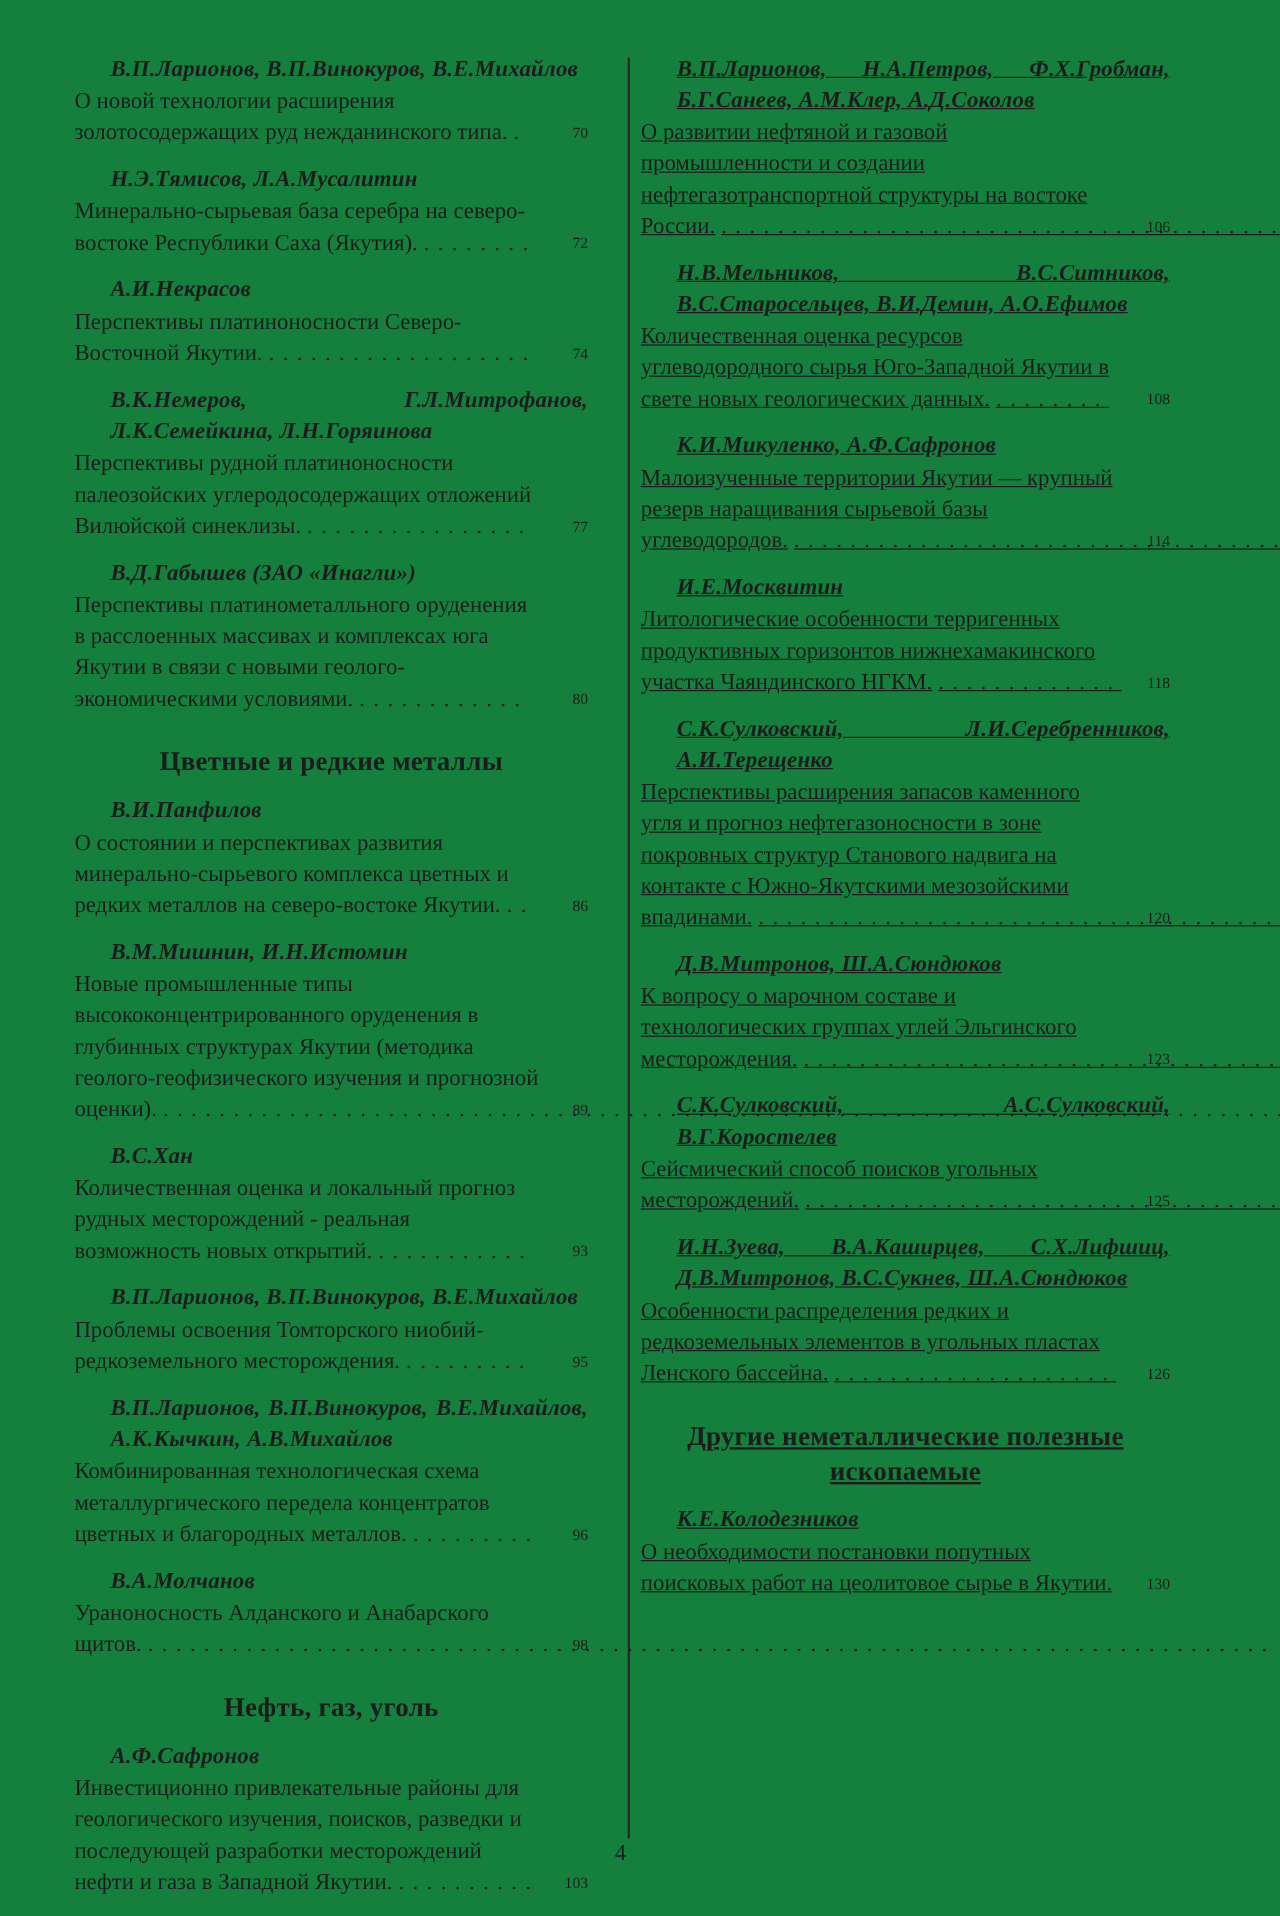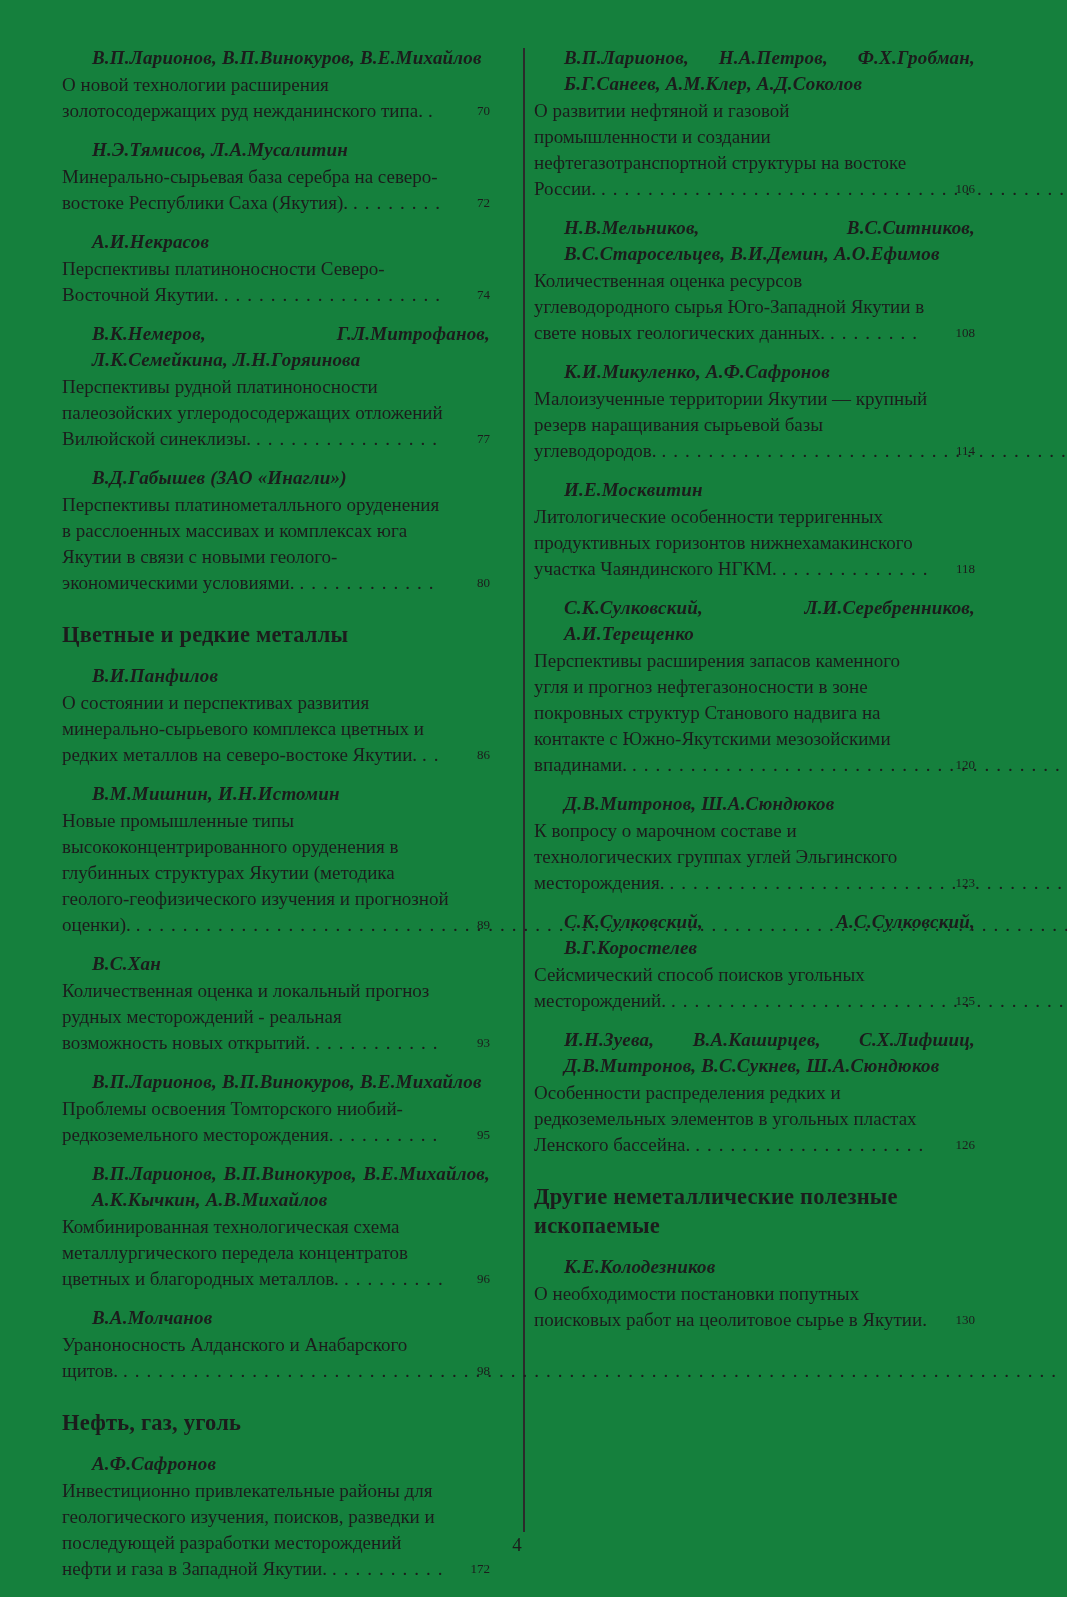--- a/index.html
+++ b/index.html
@@ -16,21 +16,21 @@
   .divider {
     position: absolute;
     left: 523px;
     top: 48px;
     width: 2px;
     height: 1484px;
     background: #2b2b2b;
   }
   .col { position: absolute; top: 45px; }
   .col-left  { left: 62px;  width: 428px; }
-  .col-right { left: 534px; width: 441px; }
+  .col-right { left: 534px; width: 441px; text-decoration: underline; }
 
   .entry { margin-bottom: 13px; }
 
   .authors {
     margin: 0 0 1px 30px;
     font-weight: bold;
     font-style: italic;
     font-size: 19px;
     line-height: 26px;
     text-align: justify;
@@ -54,20 +54,21 @@
     bottom: 0;
     font-size: 13px;
     line-height: 26px;
   }
   .section-heading {
     font-size: 22.5px;
     line-height: 29px;
     font-weight: bold;
     letter-spacing: 0.2px;
     margin: 24px 0 14px 0;
+    text-align: center;
   }
   .page-number {
     position: absolute;
     left: 503px;
     top: 1534px;
     width: 28px;
     text-align: center;
     font-size: 19px;
   }
 </style>
@@ -118,21 +119,21 @@
         <p class="authors">В.П.Ларионов, В.П.Винокуров, В.Е.Михайлов, А.К.Кычкин, А.В.Михайлов</p>
         <p class="title"><span class="ttext">Комбинированная технологическая схема металлургического передела концентратов цветных и благородных металлов.</span><span class="leader">.........</span><span class="pg">96</span></p>
       </div>
       <div class="entry">
         <p class="authors">В.А.Молчанов</p>
         <p class="title"><span class="ttext">Ураноносность Алданского и Анабарского щитов.</span><span class="leader">................................................................................</span><span class="pg">98</span></p>
       </div>
       <h2 class="section-heading">Нефть, газ, уголь</h2>
       <div class="entry">
         <p class="authors">А.Ф.Сафронов</p>
-        <p class="title"><span class="ttext">Инвестиционно привлекательные районы для геологического изучения, поисков, разведки и последующей разработки месторождений нефти и газа в Западной Якутии.</span><span class="leader">..........</span><span class="pg">172</span></p>
+        <p class="title"><span class="ttext">Инвестиционно привлекательные районы для геологического изучения, поисков, разведки и последующей разработки месторождений нефти и газа в Западной Якутии.</span><span class="leader">..........</span><span class="pg">103</span></p>
       </div>
     </div>
   <div class="col col-right">
       <div class="entry">
         <p class="authors">В.П.Ларионов, Н.А.Петров, Ф.Х.Гробман, Б.Г.Санеев, А.М.Клер, А.Д.Соколов</p>
         <p class="title"><span class="ttext">О развитии нефтяной и газовой промышленности и создании нефтегазотранспортной структуры на востоке России.</span><span class="leader">................................................................................</span><span class="pg">106</span></p>
       </div>
       <div class="entry">
         <p class="authors">Н.В.Мельников, В.С.Ситников, В.С.Старосельцев, В.И.Демин, А.О.Ефимов</p>
         <p class="title"><span class="ttext">Количественная оценка ресурсов углеводородного сырья Юго-Западной Якутии в свете новых геологических данных.</span><span class="leader">........</span><span class="pg">108</span></p>

